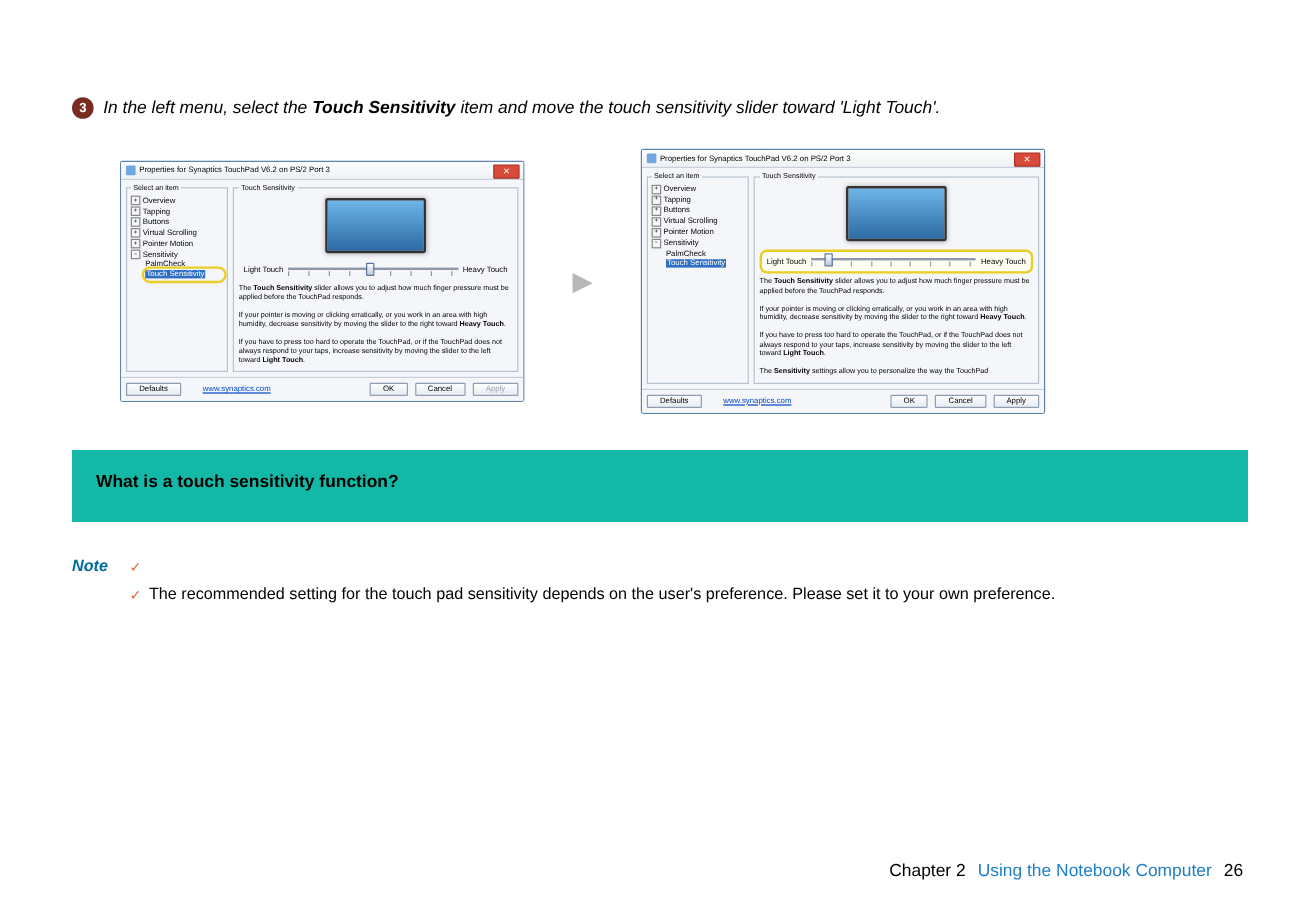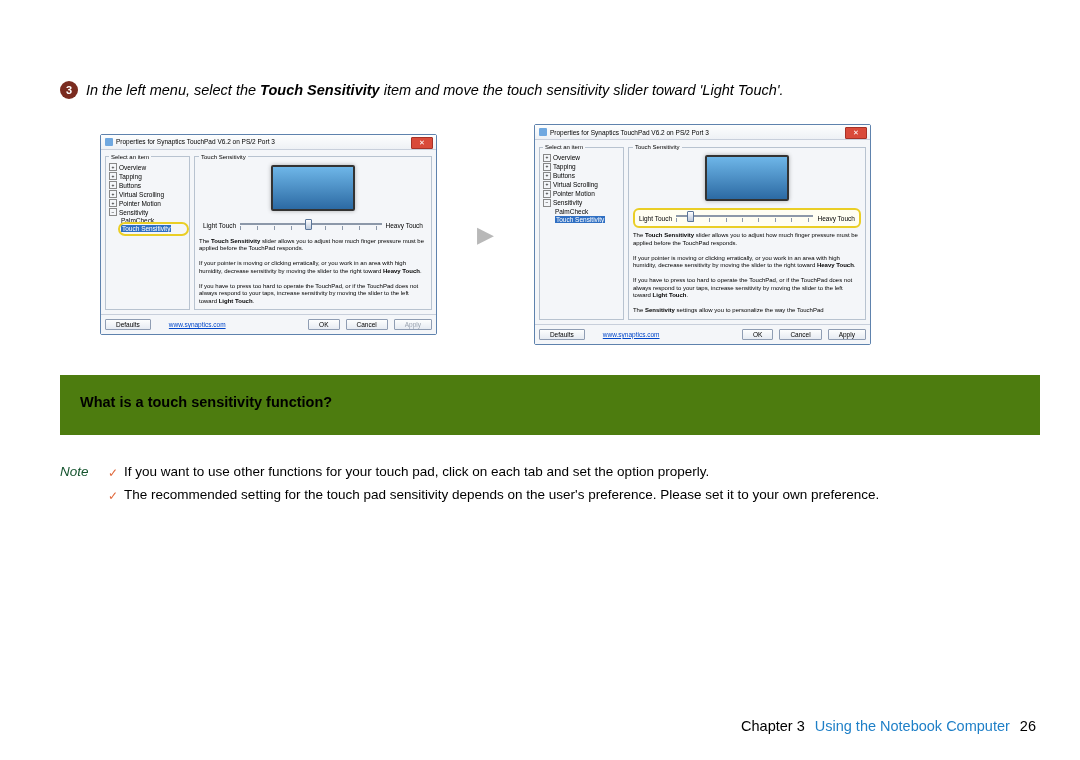--- a/index.html
+++ b/index.html
@@ -154,31 +154,31 @@
     background:linear-gradient(#fdfefe,#e6ebf2);
     padding: 1px 10px;
     font-size:6.5px;
     border-radius:1px;
   }
   .wbtn.disabled { color:#9aa3b0; }
   .wlink { color:#0046c9; text-decoration:underline; }
 
   
   .info-box {
-    background:#4d7c0f;
+    background:#14b8a6;
     padding: 16px 20px;
     margin: 0 0 26px 0;
     font-size: 14.5px;
     line-height: 1.55;
   }
   .info-box .q { font-weight:bold; margin-bottom:6px; }
 
   
   .note-block { display:flex; font-size: 13.5px; line-height:1.7; }
-  .note-label { color:#14532d; font-style:italic; font-weight:normal; width: 48px; flex-shrink:0; }
+  .note-label { color:#0369a1; font-style:italic; font-weight:bold; width: 48px; flex-shrink:0; }
   .note-list { flex:1; }
   .note-item { display:flex; gap:6px; }
   .chk { color:#e06a3e; font-size:12px; margin-top:2px; }
 
   
   .footer {
     position:absolute; bottom:26px; right:44px;
     font-size: 14.5px;
   }
   .footer .ch { color:#000; }
@@ -372,27 +372,26 @@
 
   <div class="info-box">
     <div class="q">What is a touch sensitivity function?</div>
   </div>
 
   <div class="note-block">
     <div class="note-label">Note</div>
     <div class="note-list">
       <div class="note-item">
           <span class="chk">✓</span>
-          <span>If you want to use other functions for your touch pad, click on each tab and set the option properly.</span>
         </div>
       <div class="note-item">
           <span class="chk">✓</span>
           <span>The recommended setting for the touch pad sensitivity depends on the user's preference. Please set it to your own preference.</span>
         </div>
     </div>
   </div>
 
   <div class="footer">
-    <span class="ch">Chapter 3</span>
+    <span class="ch">Chapter 2</span>
     <span class="title">Using the Notebook Computer</span>
     <span class="pg">26</span>
   </div>
 </div>
 
 </body></html>

